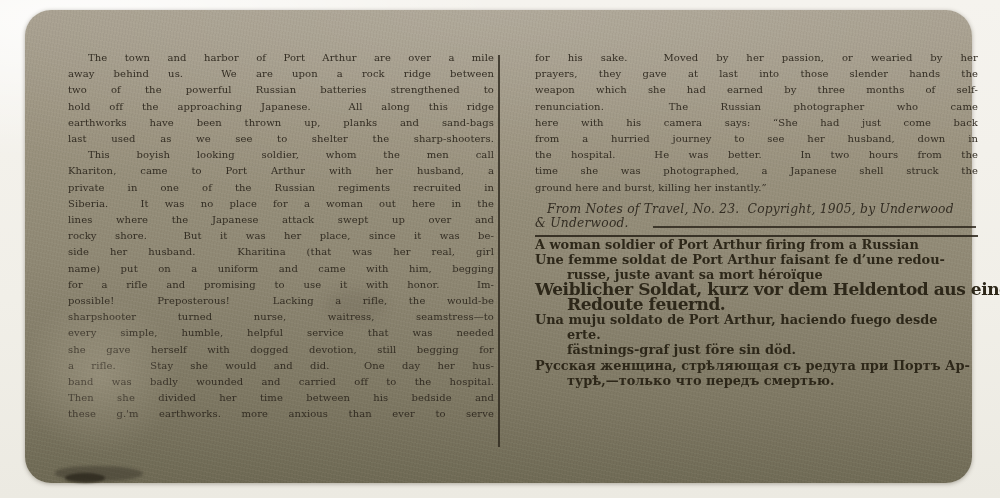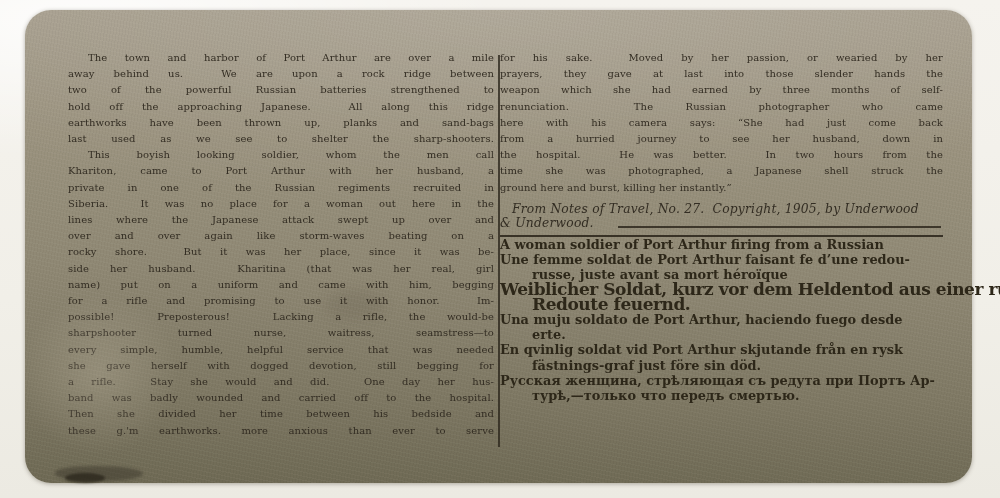--- a/index.html
+++ b/index.html
@@ -34,21 +34,21 @@
     background:rgba(54,49,37,.45);filter:blur(1.5px);}
   .stain-corner-dark{left:40px;bottom:0;width:40px;height:10px;border-radius:50%;
     background:rgba(38,34,24,.7);filter:blur(1px);}
   .stain-worn{left:-6px;bottom:28px;width:160px;height:160px;border-radius:50%;
     background:radial-gradient(closest-side, rgba(228,218,198,.20), rgba(228,218,198,0));}
   .stain-smudge{left:300px;top:280px;width:60px;height:30px;border-radius:50%;
     background:rgba(56,50,38,.10);filter:blur(6px);}
 
   .col{position:absolute;top:40px;}
   .col-left{left:43px;width:426px;}
-  .col-right{left:475px;width:443px;}
+  .col-right{left:510px;width:443px;}
   .divider{position:absolute;left:473px;top:45px;width:1.5px;height:392px;
     background:rgba(42,37,27,.78);}
 
   .line{
     font-size:10px;line-height:16.2px;white-space:pre-wrap;
     text-align:justify;text-align-last:justify;
     letter-spacing:.1px;
   }
   .pi{text-indent:20px;}
   .pe{text-align-last:left;}
@@ -83,21 +83,20 @@
         <div class="line">away behind us.  We are upon a rock ridge between</div>
         <div class="line">two of the powerful Russian batteries strengthened to</div>
         <div class="line">hold off the approaching Japanese.  All along this ridge</div>
         <div class="line">earthworks have been thrown up, planks and sand-bags</div>
         <div class="line">last used as we see to shelter the sharp-shooters.</div>
         <div class="line pi">This boyish looking soldier, whom the men call</div>
         <div class="line">Khariton, came to Port Arthur with her husband, a</div>
         <div class="line">private in one of the Russian regiments recruited in</div>
         <div class="line">Siberia.  It was no place for a woman out here in the</div>
         <div class="line">lines where the Japanese attack swept up over and</div>
-        <div class="line">over and over again like storm-waves beating on a</div>
         <div class="line">rocky shore.  But it was her place, since it was be-</div>
         <div class="line">side her husband.  Kharitina (that was her real, girl</div>
         <div class="line">name) put on a uniform and came with him, begging</div>
         <div class="line">for a rifle and promising to use it with honor.  Im-</div>
         <div class="line">possible!  Preposterous!  Lacking a rifle, the would-be</div>
         <div class="line">sharpshooter turned nurse, waitress, seamstress—to</div>
         <div class="line">every simple, humble, helpful service that was needed</div>
         <div class="line">she gave herself with dogged devotion, still begging for</div>
         <div class="line">a rifle.  Stay she would and did.  One day her hus-</div>
         <div class="line">band was badly wounded and carried off to the hospital.</div>
@@ -116,37 +115,36 @@
           <div class="line">renunciation.  The Russian photographer who came</div>
           <div class="line">here with his camera says: “She had just come back</div>
           <div class="line">from a hurried journey to see her husband, down in</div>
           <div class="line">the hospital.  He was better.  In two hours from the</div>
           <div class="line">time she was photographed, a Japanese shell struck the</div>
           <div class="line pe">ground here and burst, killing her instantly.”</div>
         </div>
 
       <div class="credit">
 
-      <div class="credit-line ci">From Notes of Travel, No. 27.  Copyright, 1905, by Underwood</div>
+      <div class="credit-line ci">From Notes of Travel, No. 23.  Copyright, 1905, by Underwood</div>
           <div class="credit-line">&amp; Underwood.</div>
         </div>
 
       <div class="partial-rule"></div>
       <div class="full-rule"></div>
 
       <div class="captions">
 
       <div class="cap-line">A woman soldier of Port Arthur firing from a Russian</div>
           <div class="cap-line">Une femme soldat de Port Arthur faisant fe d’une redou-</div>
           <div class="cap-line indent">russe, juste avant sa mort héroïque</div>
           <div class="cap-line fraktur">Weiblicher Soldat, kurz vor dem Heldentod aus einer russischen</div>
           <div class="cap-line indent fraktur">Redoute feuernd.</div>
           <div class="cap-line">Una muju soldato de Port Arthur, haciendo fuego desde</div>
           <div class="cap-line indent">erte.</div>
-          <div class="cap-line">En qvinlig soldat vid Port Arthur skjutande från en rysk</div>
           <div class="cap-line indent">fästnings-graf just före sin död.</div>
           <div class="cap-line">Русская женщина,  стрѣляющая съ редута при Портъ Ар-</div>
           <div class="cap-line indent">турѣ,—только что передъ смертью.</div>
         </div>
     </div>
 
     <div class="stain stain-worn"></div>
     <div class="stain stain-smudge"></div>
     <div class="stain stain-corner"></div>
     <div class="stain stain-corner-dark"></div>

